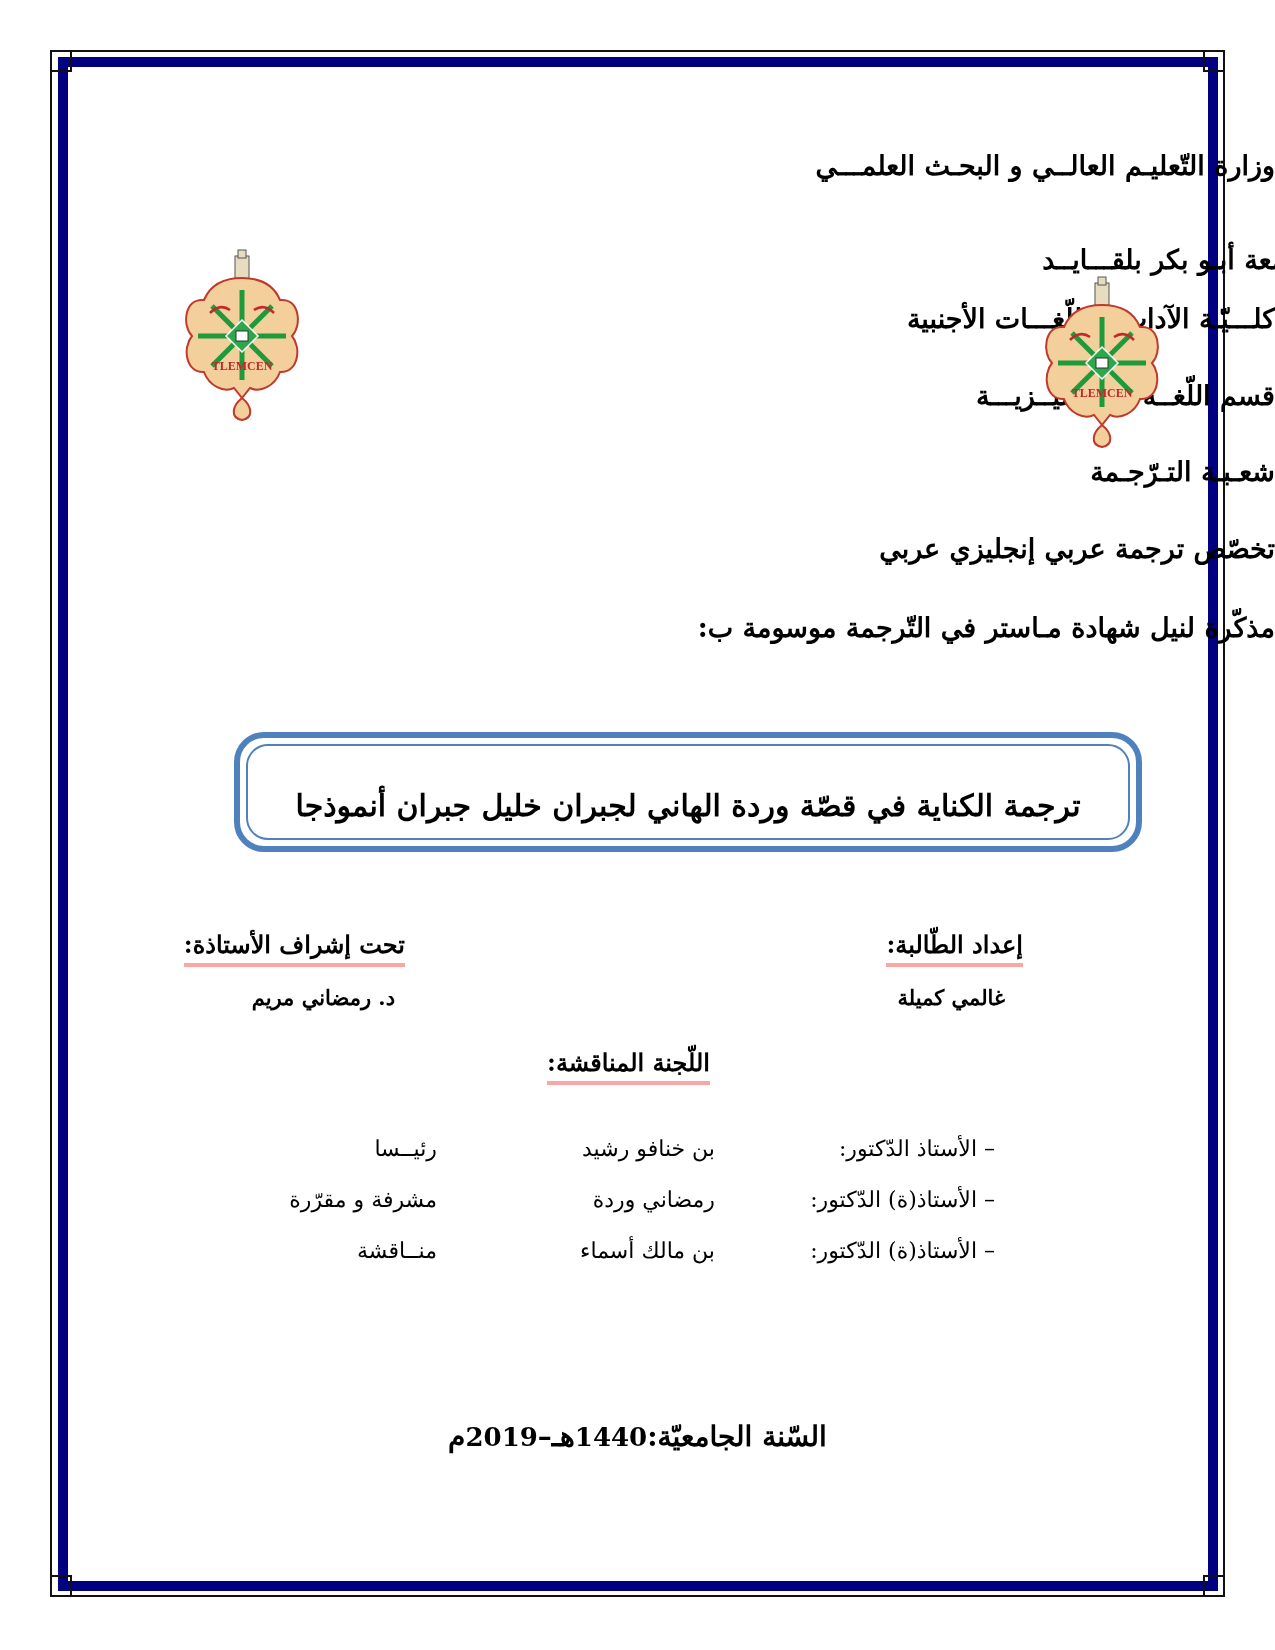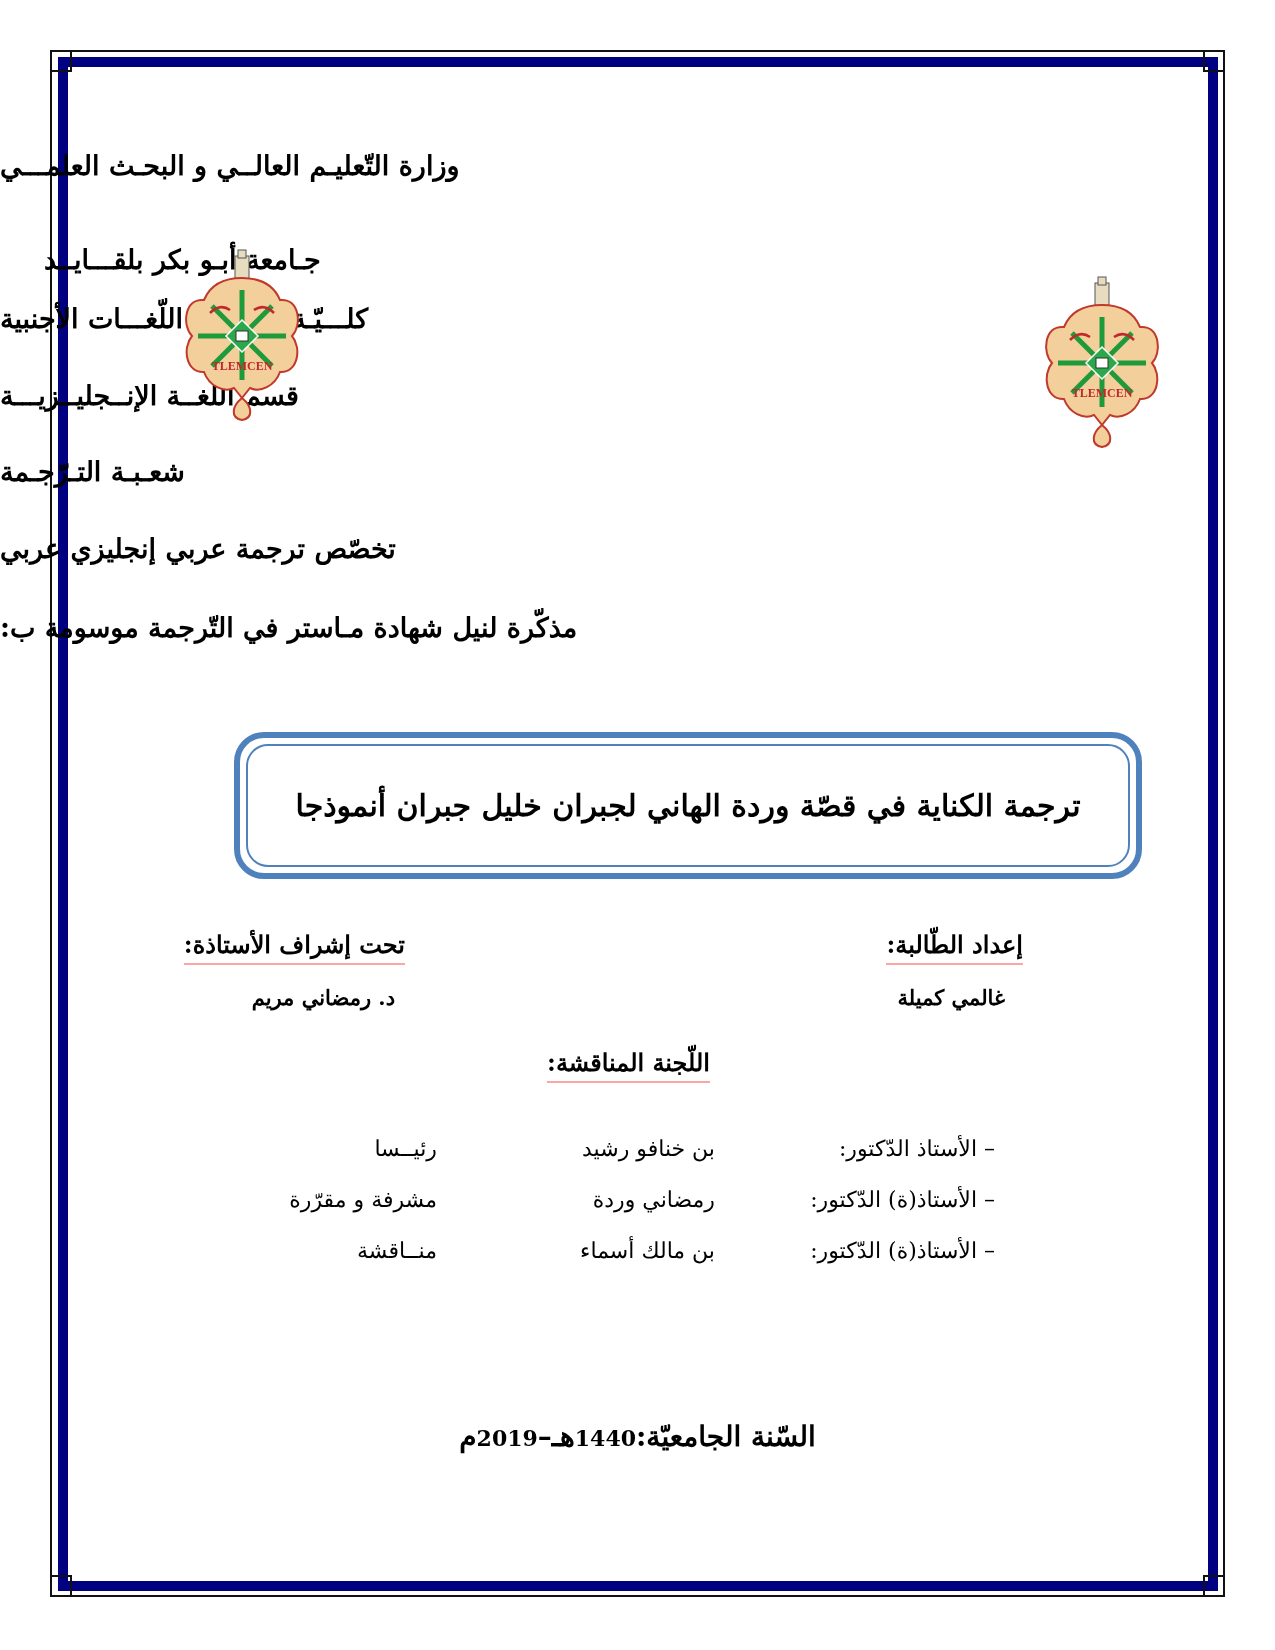--- a/index.html
+++ b/index.html
@@ -6,45 +6,45 @@
   body { width:1275px; height:1650px; position:relative; overflow:hidden;
          font-family:"DejaVu Serif","Liberation Serif",serif; color:#000; }
 
   
   .frame-outer { position:absolute; left:50px; top:50px; width:1175px; height:1547px;
                  border:2px solid #111; box-sizing:border-box; }
   .frame-blue { position:absolute; left:58px; top:57px; width:1160px; height:1534px;
                 border:10px solid #000080; box-sizing:border-box; }
   .corner { position:absolute; width:22px; height:22px; border:2px solid #111; box-sizing:border-box; }
 
-  .line { position:absolute; left:0; width:1275px; text-align:left; font-weight:bold;
+  .line { position:absolute; left:0; width:1275px; text-align:right; font-weight:bold;
           font-size:27px; direction:rtl; white-space:nowrap; }
 
   .logo { position:absolute; width:125px; height:175px; }
 
-  .title-box { position:absolute; left:234px; top:732px; width:908px; height:147px;
+  .title-box { position:absolute; left:234px; top:732px; width:908px; height:120px;
                border:6px solid #4f81bd; border-radius:30px; box-sizing:border-box; }
   .title-box-inner { position:absolute; left:6px; top:6px; right:6px; bottom:6px;
                      border:2px solid #4f81bd; border-radius:22px; }
   .title-text { position:absolute; left:0; right:0; top:50px; text-align:center;
                 font-weight:bold; font-size:30px; direction:rtl; white-space:nowrap; }
 
   .label-ul { position:absolute; font-weight:bold; font-size:24px; direction:rtl; white-space:nowrap;
-              border-bottom:2px solid #fca5a5; padding-bottom:4px; }
+              border-bottom:4px solid #fca5a5; padding-bottom:4px; }
   .name { position:absolute; font-weight:bold; font-size:21px; direction:rtl; white-space:nowrap; }
 
   .jury-row { position:absolute; left:0; width:1275px; height:34px; font-size:22px; direction:rtl; }
   .jury-row span { position:absolute; white-space:nowrap; }
   .jury-role-title { right:280px; }
   .jury-name { right:560px; }
   .jury-role { right:838px; }
 
   .year { position:absolute; left:0; width:1275px; top:1420px; text-align:center;
           font-weight:bold; font-size:28px; direction:rtl; white-space:nowrap; }
-  .year .num { font-size:22px; }
+  .year .num { font-size:26px; }
 </style>
 </head>
 <body>
 
 <div class="frame-outer"></div>
 <div class="frame-blue"></div>
 <div class="corner" style="left:50px;top:50px;"></div>
 <div class="corner" style="left:1203px;top:50px;"></div>
 <div class="corner" style="left:50px;top:1575px;"></div>
 <div class="corner" style="left:1203px;top:1575px;"></div>

